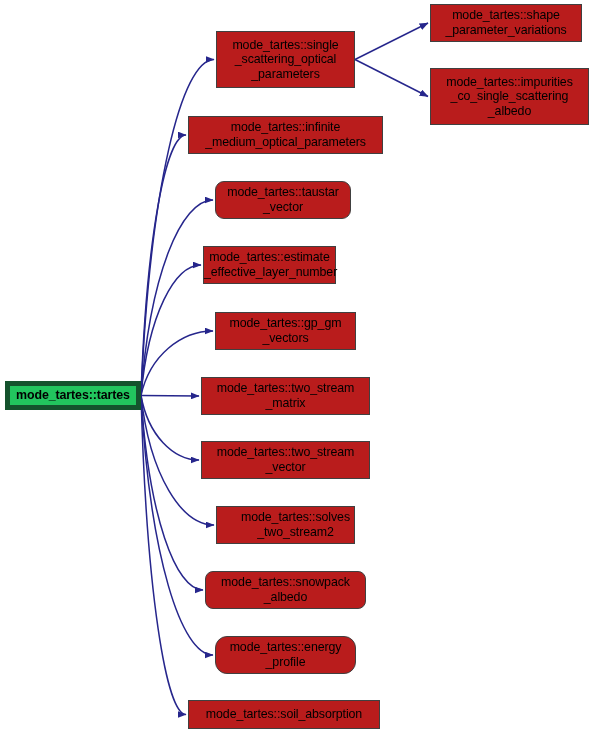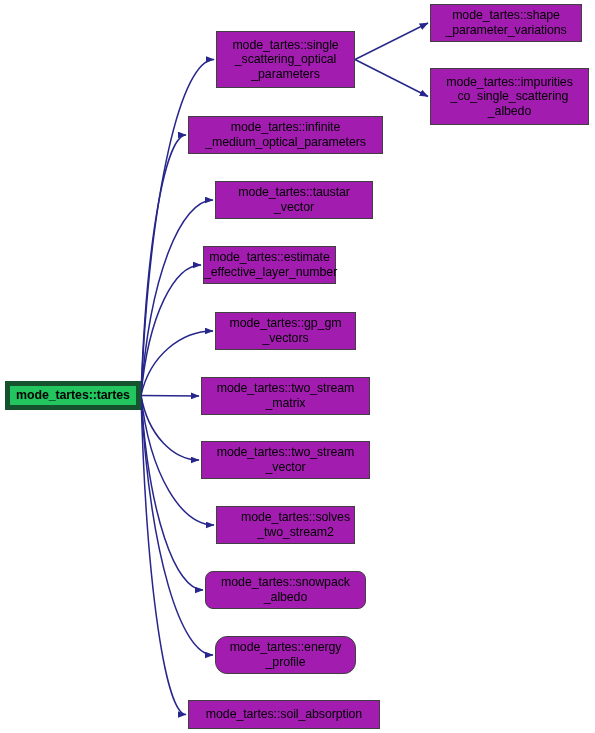--- a/index.html
+++ b/index.html
@@ -22,21 +22,21 @@
     position: absolute;
     left: 0;
     top: 0;
     width: 595px;
     height: 733px;
   }
   .node {
     position: absolute;
     box-sizing: border-box;
     border: 1px solid #404040;
-    background: #a21caf;
+    background: #b91c1c;
     color: #000000;
     font-size: 12.4px;
     line-height: 14.6px;
     text-align: center;
     display: flex;
     align-items: center;
     justify-content: center;
     white-space: pre-line;
     letter-spacing: -0.1px;
     z-index: 5;
@@ -77,21 +77,21 @@
         <path d="M355,59.5 L428,23"></path>
         <path d="M355,59.5 L428,96.5"></path>
       </g>
   </svg>
 <div class="node root" style="left: 5px; top: 381px; width: 136px; height: 29px;"><span class="node-label">mode_tartes::tartes</span></div>
     <div class="node" style="left: 216px; top: 31px; width: 139px; height: 57px;"><span class="node-label">mode_tartes::single
 _scattering_optical
 _parameters</span></div>
     <div class="node" style="left: 188px; top: 116px; width: 195px; height: 38px;"><span class="node-label">mode_tartes::infinite
 _medium_optical_parameters</span></div>
-    <div class="node" style="left: 215px; top: 181px; width: 158px; height: 38px;"><span class="node-label">mode_tartes::taustar
+    <div class="node" style="left: 215px; top: 181px; width: 136px; height: 38px; border-radius: 9px;"><span class="node-label">mode_tartes::taustar
 _vector</span></div>
     <div class="node" style="left: 203px; top: 246px; width: 133px; height: 38px;"><span class="node-label">mode_tartes::estimate
 _effective_layer_number</span></div>
     <div class="node" style="left: 215px; top: 312px; width: 141px; height: 38px;"><span class="node-label">mode_tartes::gp_gm
 _vectors</span></div>
     <div class="node" style="left: 201px; top: 377px; width: 169px; height: 38px;"><span class="node-label">mode_tartes::two_stream
 _matrix</span></div>
     <div class="node" style="left: 201px; top: 441px; width: 169px; height: 38px;"><span class="node-label">mode_tartes::two_stream
 _vector</span></div>
     <div class="node" style="left: 216px; top: 506px; width: 139px; height: 38px; padding-left: 20px;"><span class="node-label">mode_tartes::solves

